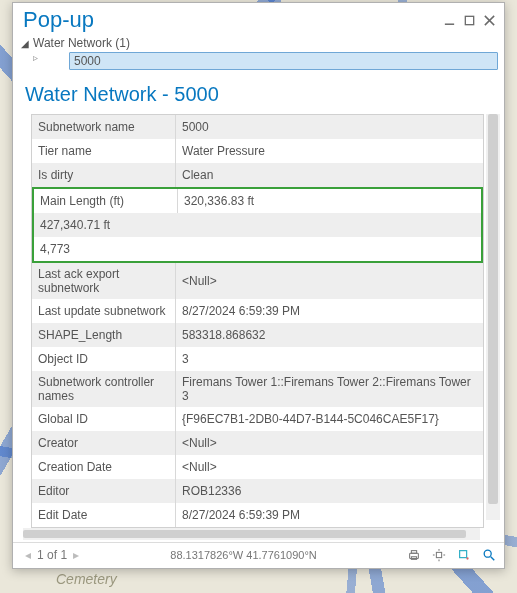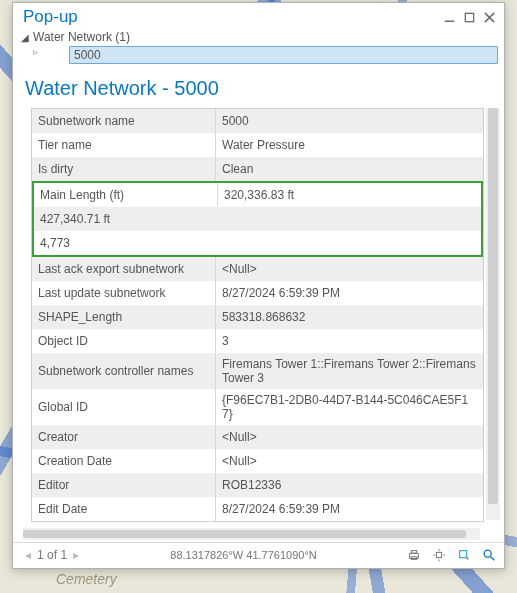--- a/index.html
+++ b/index.html
@@ -39,21 +39,21 @@
     flex-direction: column;
   }
   .popup-titlebar {
     display: flex;
     align-items: center;
     padding: 4px 6px 2px 10px;
     background: #fff;
   }
   .popup-title {
     flex: 1;
-    font-size: 17px;
+    font-size: 22px;
     color: #0878c0;
     font-weight: 400;
   }
   .titlebar-btn {
     width: 18px;
     height: 18px;
     display: flex;
     align-items: center;
     justify-content: center;
     cursor: pointer;
@@ -104,21 +104,21 @@
     width: 100%;
     border: 1px solid #d0d0d0;
   }
   .attr-row {
     display: flex;
     min-height: 24px;
   }
   .attr-row.alt { background: #eeeeee; }
   .attr-row.plain { background: #ffffff; justify-content: space-between; }
   .attr-key {
-    width: 184px;
+    width: 144px;
     padding: 4px 6px;
     border-right: 1px solid #d8d8d8;
     color: #555;
     font-size: 12px;
     display: flex;
     align-items: center;
   }
   .attr-val {
     flex: 1;
     padding: 4px 6px;

